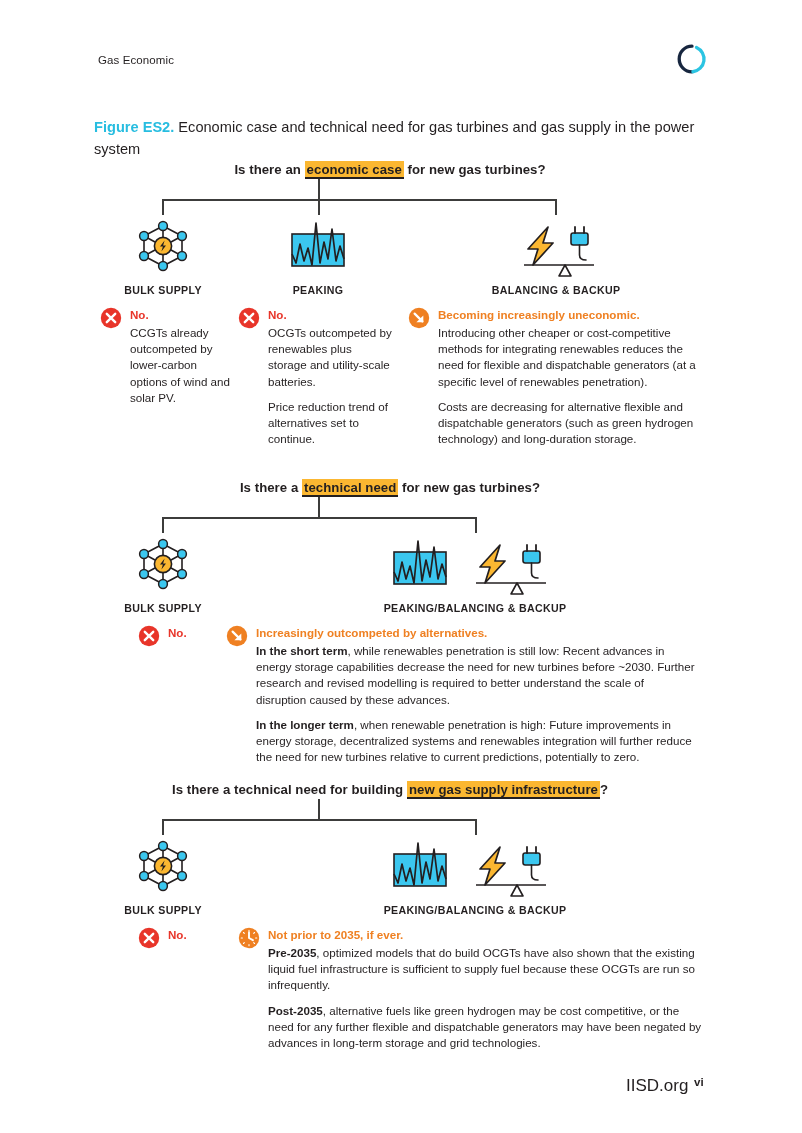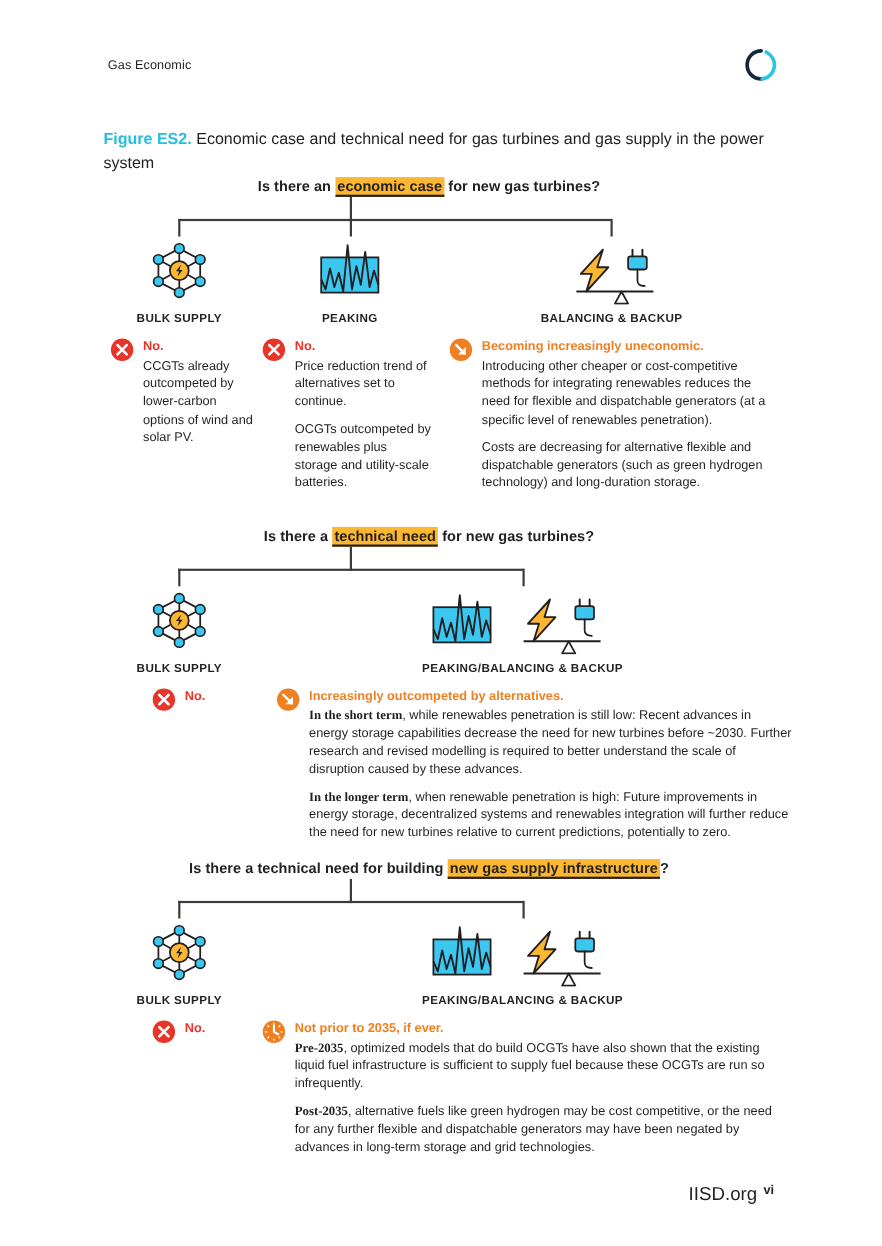--- a/index.html
+++ b/index.html
@@ -130,21 +130,21 @@
   }
   .ans-head.no { color: #e8352a; }
   .ans-head.orange { color: #ef8022; }
   .ans-body {
     font-size: 11.6px;
     line-height: 16.2px;
     color: #231f20;
     margin: 0 0 9px 0;
   }
   .ans-body:last-child { margin-bottom: 0; }
-  .ans-body b { font-weight: bold; font-family: Liberation Serif, serif; }
+  .ans-body b { font-weight: bold; }
   .ans-text { padding-left: 30px; }
 
   
   .footer-org {
     position: absolute;
     left: 626px;
     top: 1076px;
     font-size: 17px;
     color: #231f20;
   }
@@ -258,22 +258,22 @@
 
       <div class="ans-col" style="left:238px; top:0; width:155px;">
         <div class="badge">
           <svg width="22" height="22" viewBox="0 0 22 22">
             <circle cx="11" cy="11" r="10.2" fill="#e8352a"></circle>
             <path d="M6.8 6.8 L15.2 15.2 M15.2 6.8 L6.8 15.2" stroke="#fff" stroke-width="2.4" stroke-linecap="round"></path>
           </svg>
         </div>
         <div class="ans-text">
           <div class="ans-head no">No.</div>
+          <div class="ans-body">OCGTs outcompeted by renewables plus storage and utility-scale batteries.</div>
           <div class="ans-body">Price reduction trend of alternatives set to continue.</div>
-          <div class="ans-body">OCGTs outcompeted by renewables plus storage and utility-scale batteries.</div>
         </div>
       </div>
 
       <div class="ans-col" style="left:408px; top:0; width:300px;">
         <div class="badge">
           <svg width="22" height="22" viewBox="0 0 22 22">
             <circle cx="11" cy="11" r="10.2" fill="#ef8022"></circle>
             <path d="M6.6 6.6 L14.4 14.4" stroke="#fff" stroke-width="2.2" stroke-linecap="round"></path>
             <path d="M15.3 8.4 L15.3 15.3 L8.4 15.3 Z" fill="#fff"></path>
           </svg>
@@ -352,21 +352,21 @@
           <svg width="22" height="22" viewBox="0 0 22 22">
             <circle cx="11" cy="11" r="10.2" fill="#e8352a"></circle>
             <path d="M6.8 6.8 L15.2 15.2 M15.2 6.8 L6.8 15.2" stroke="#fff" stroke-width="2.4" stroke-linecap="round"></path>
           </svg>
         </div>
         <div class="ans-text">
           <div class="ans-head no">No.</div>
         </div>
       </div>
 
-      <div class="ans-col" style="left:251px; top:0; width:470px;">
+      <div class="ans-col" style="left:226px; top:0; width:470px;">
         <div class="badge">
           <svg width="22" height="22" viewBox="0 0 22 22">
             <circle cx="11" cy="11" r="10.2" fill="#ef8022"></circle>
             <path d="M6.6 6.6 L14.4 14.4" stroke="#fff" stroke-width="2.2" stroke-linecap="round"></path>
             <path d="M15.3 8.4 L15.3 15.3 L8.4 15.3 Z" fill="#fff"></path>
           </svg>
         </div>
         <div class="ans-text">
           <div class="ans-head orange">Increasingly outcompeted by alternatives.</div>
           <div class="ans-body">

